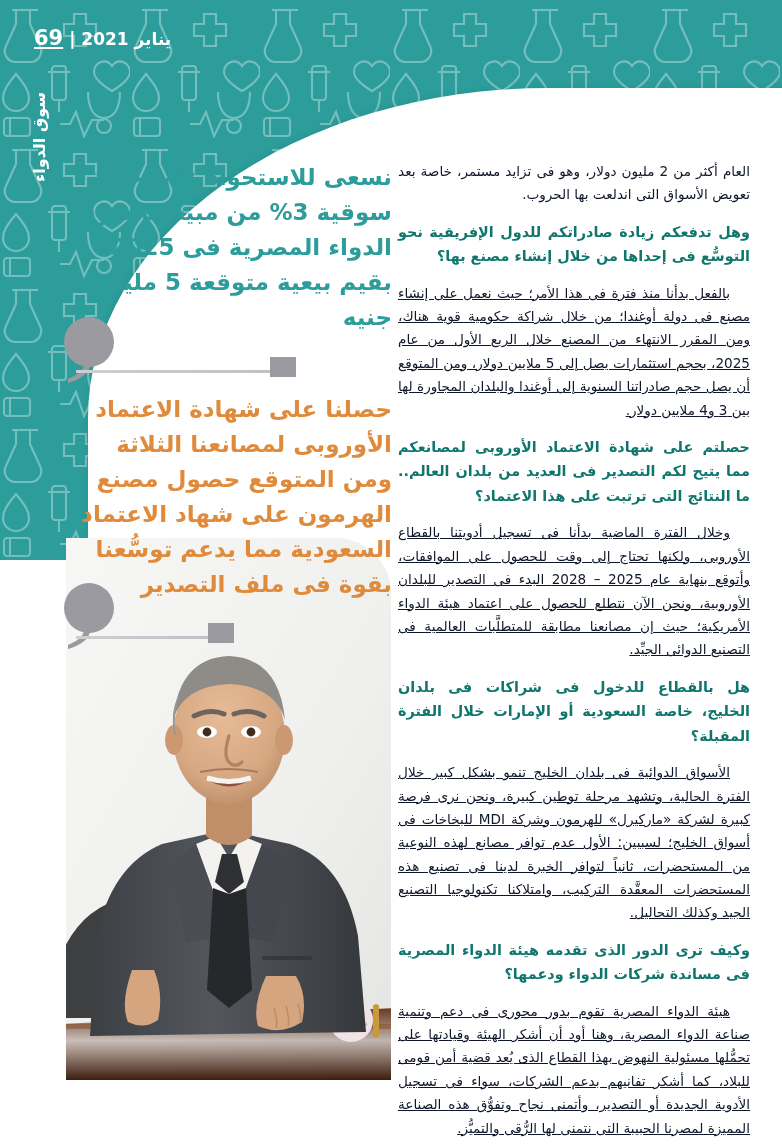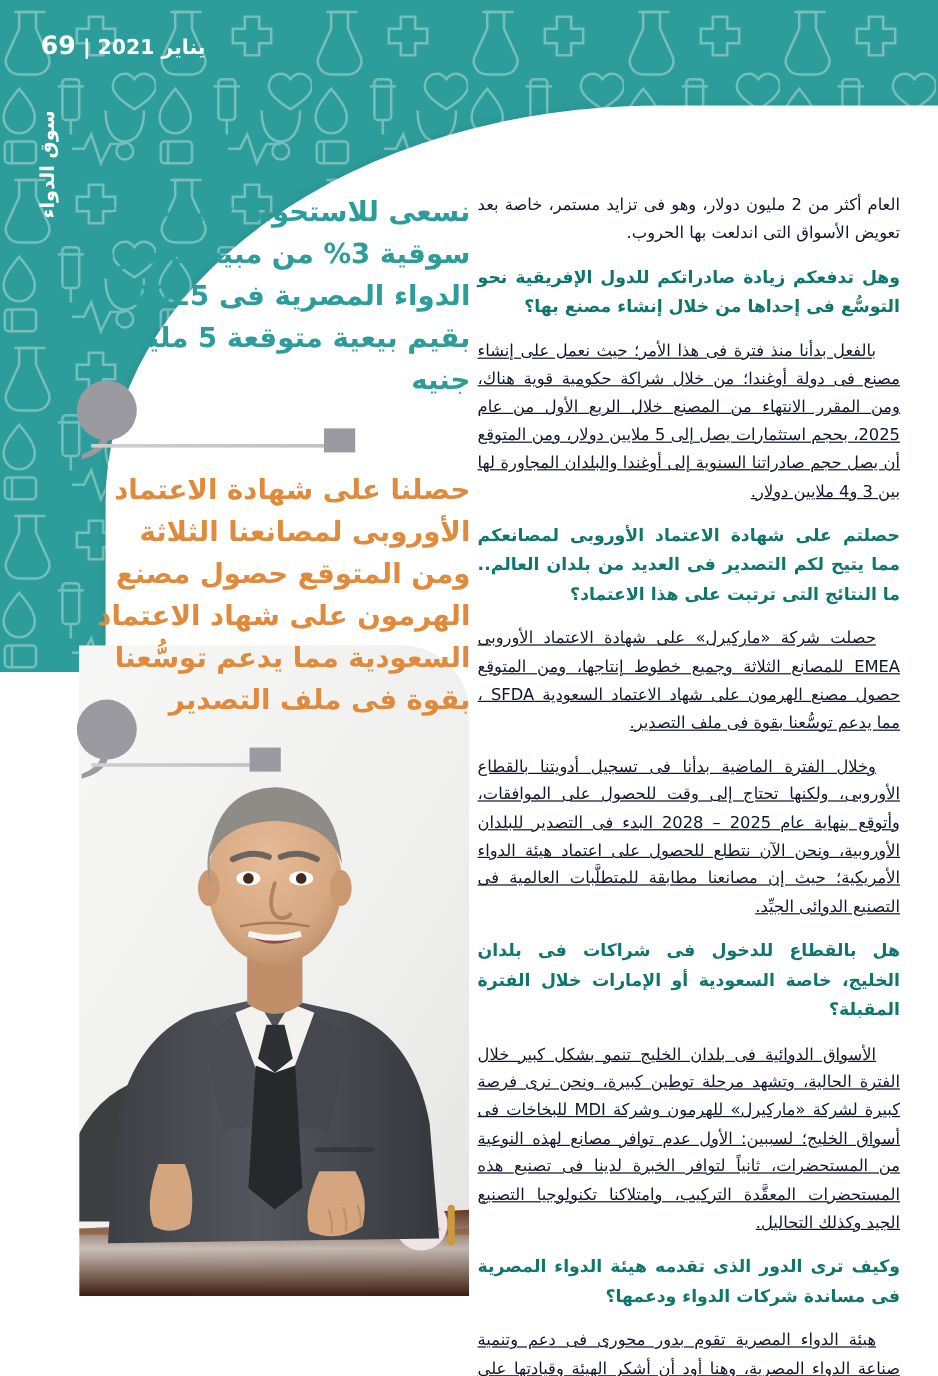--- a/index.html
+++ b/index.html
@@ -30,21 +30,21 @@
     border-top-left-radius:460px 330px;
     box-shadow:-2px -2px 5px rgba(0,0,0,.05);
   }
 
   .issue-line{
     position:absolute;top:26px;left:34px;
     color:#ffffff;font-size:17px;font-weight:bold;
     letter-spacing:.4px;direction:rtl;white-space:nowrap;
     z-index:6;
   }
-  .issue-num{font-size:21px;}
+  .issue-num{font-size:21px;text-decoration:underline;}
 
   .side-label{
     position:absolute;top:92px;left:30px;
     color:#ffffff;font-size:16px;font-weight:bold;
     writing-mode:vertical-rl;transform:rotate(180deg);
     letter-spacing:1px;z-index:6;white-space:nowrap;
   }
 
   
   .left-col{
@@ -265,21 +265,20 @@
       <rect x="196" y="418" width="50" height="4" rx="2" fill="#2f3236" opacity=".7"></rect>
     </svg>
   </div>
 
   <div class="right-col">
 
     <p class="body-p">العام أكثر من 2 مليون دولار، وهو فى تزايد مستمر، خاصة بعد تعويض الأسواق التى اندلعت بها الحروب.</p>
     <p class="q-p">وهل تدفعكم زيادة صادراتكم للدول الإفريقية نحو التوسُّع فى إحداها من خلال إنشاء مصنع بها؟</p>
     <p class="body-p indent">بالفعل بدأنا منذ فترة فى هذا الأمر؛ حيث نعمل على إنشاء مصنع فى دولة أوغندا؛ من خلال شراكة حكومية قوية هناك، ومن المقرر الانتهاء من المصنع خلال الربع الأول من عام 2025، بحجم استثمارات يصل إلى 5 ملايين دولار، ومن المتوقع أن يصل حجم صادراتنا السنوية إلى أوغندا والبلدان المجاورة لها بين 3 و4 ملايين دولار.</p>
     <p class="q-p">حصلتم على شهادة الاعتماد الأوروبى لمصانعكم مما يتيح لكم التصدير فى العديد من بلدان العالم.. ما النتائج التى ترتبت على هذا الاعتماد؟</p>
-    <p class="body-p indent">حصلت شركة «ماركيرل» على شهادة الاعتماد الأوروبى EMEA للمصانع الثلاثة وجميع خطوط إنتاجها، ومن المتوقع حصول مصنع الهرمون على شهاد الاعتماد السعودية SFDA ، مما يدعم توسُّعنا بقوة فى ملف التصدير.</p>
     <p class="body-p indent">وخلال الفترة الماضية بدأنا فى تسجيل أدويتنا بالقطاع الأوروبى، ولكنها تحتاج إلى وقت للحصول على الموافقات، وأتوقع بنهاية عام 2025 – 2028 البدء فى التصدير للبلدان الأوروبية، ونحن الآن نتطلع للحصول على اعتماد هيئة الدواء الأمريكية؛ حيث إن مصانعنا مطابقة للمتطلَّبات العالمية فى التصنيع الدوائى الجيِّد.</p>
     <p class="q-p">هل بالقطاع للدخول فى شراكات فى بلدان الخليج، خاصة السعودية أو الإمارات خلال الفترة المقبلة؟</p>
     <p class="body-p indent">الأسواق الدوائية فى بلدان الخليج تنمو بشكل كبير خلال الفترة الحالية، وتشهد مرحلة توطين كبيرة، ونحن نرى فرصة كبيرة لشركة «ماركيرل» للهرمون وشركة MDI للبخاخات فى أسواق الخليج؛ لسببين: الأول عدم توافر مصانع لهذه النوعية من المستحضرات، ثانياً لتوافر الخبرة لدينا فى تصنيع هذه المستحضرات المعقَّدة التركيب، وامتلاكنا تكنولوجيا التصنيع الجيد وكذلك التحاليل.</p>
     <p class="q-p">وكيف ترى الدور الذى تقدمه هيئة الدواء المصرية فى مساندة شركات الدواء ودعمها؟</p>
     <p class="body-p indent">هيئة الدواء المصرية تقوم بدور محورى فى دعم وتنمية صناعة الدواء المصرية، وهنا أود أن أشكر الهيئة وقيادتها على تحمُّلها مسئولية النهوض بهذا القطاع الذى يُعد قضية أمن قومى للبلاد، كما أشكر تفانيهم بدعم الشركات، سواء فى تسجيل الأدوية الجديدة أو التصدير، وأتمنى نجاح وتفوُّق هذه الصناعة المميزة لمصرنا الحبيبة التى نتمنى لها الرُّقى والتميُّز.</p>
 
   </div>
 
 </div>
 

